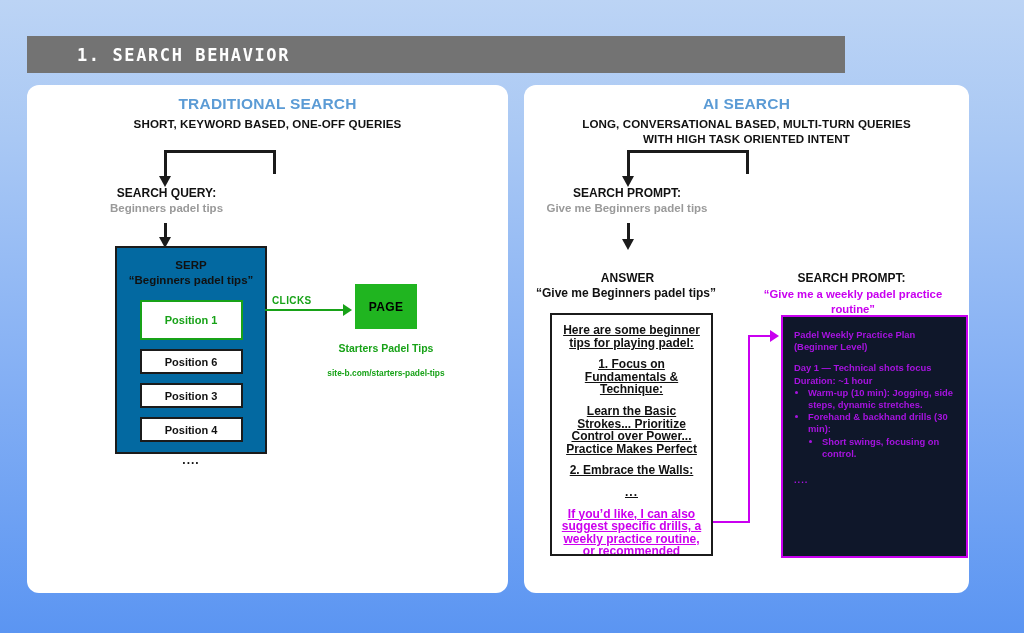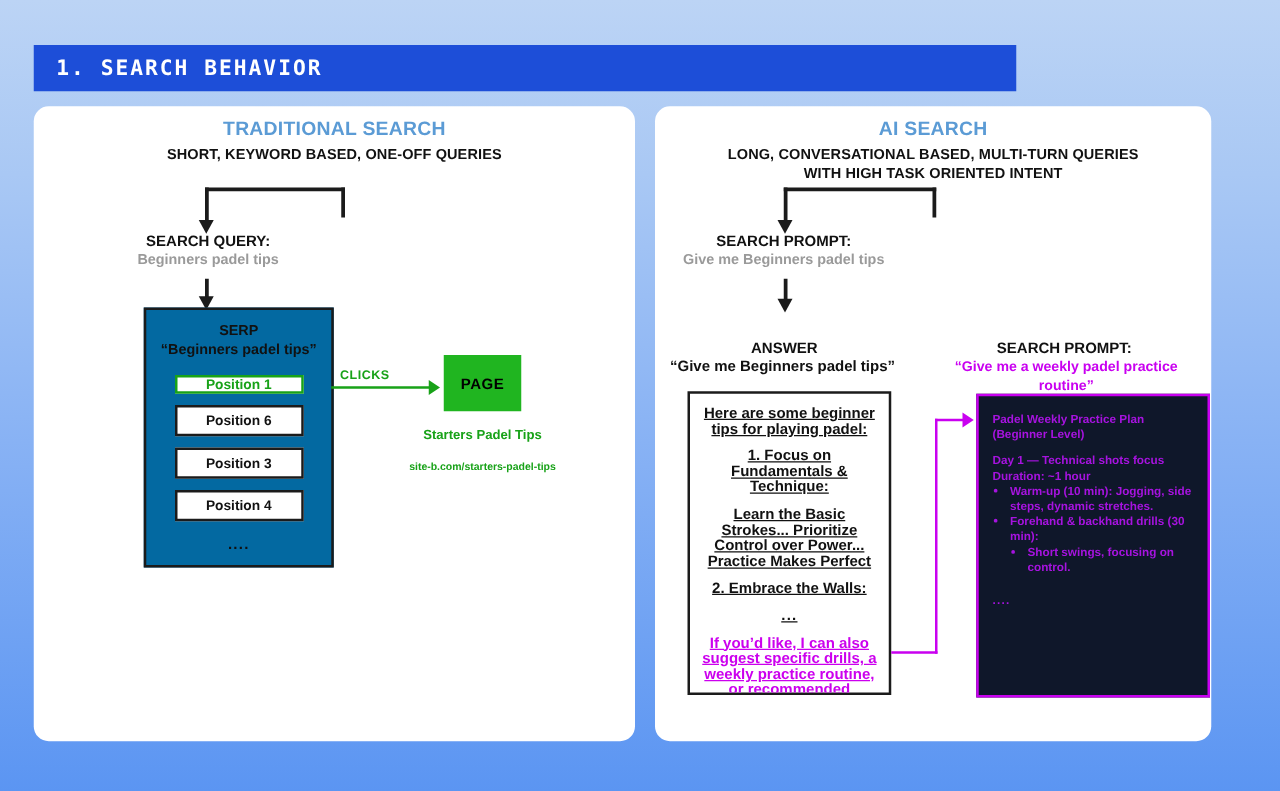--- a/index.html
+++ b/index.html
@@ -19,23 +19,24 @@
     height: 633px;
   }
 
   
   .title-bar {
     position: absolute;
     left: 27px;
     top: 36px;
     width: 786px;
     height: 37px;
-    background: #1d4ed8;
+    background: #737373;
     display: flex;
     align-items: center;
+    padding-left: 32px;
   }
   .title-text {
     color: #ffffff;
     font-family: "DejaVu Sans Mono", monospace;
     font-weight: bold;
     font-size: 17px;
     letter-spacing: 1.6px;
     padding-left: 18px;
   }
 
@@ -120,21 +121,21 @@
     align-items: center;
     justify-content: center;
     font-size: 11px;
     font-weight: bold;
     color: #111;
     background: #fff;
   }
   .pos-row.first {
     border-color: #18a218;
     color: #18a218;
-    height: 15px;
+    height: 40px;
   }
   .dots {
     text-align: center;
     font-weight: bold;
     font-size: 12px;
     color: #111;
     letter-spacing: 1px;
   }
 
   

